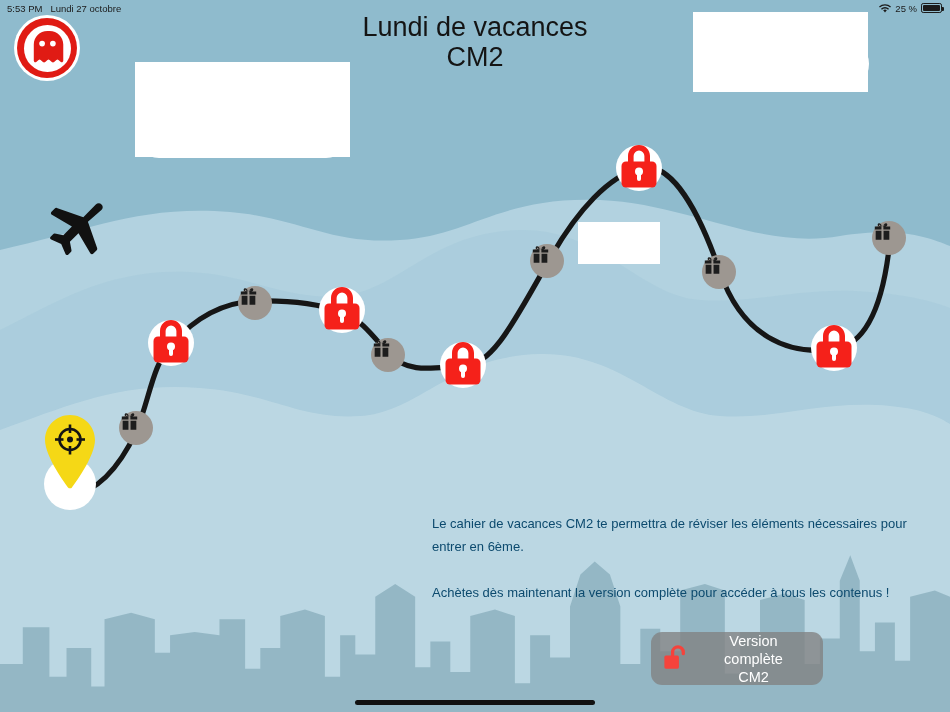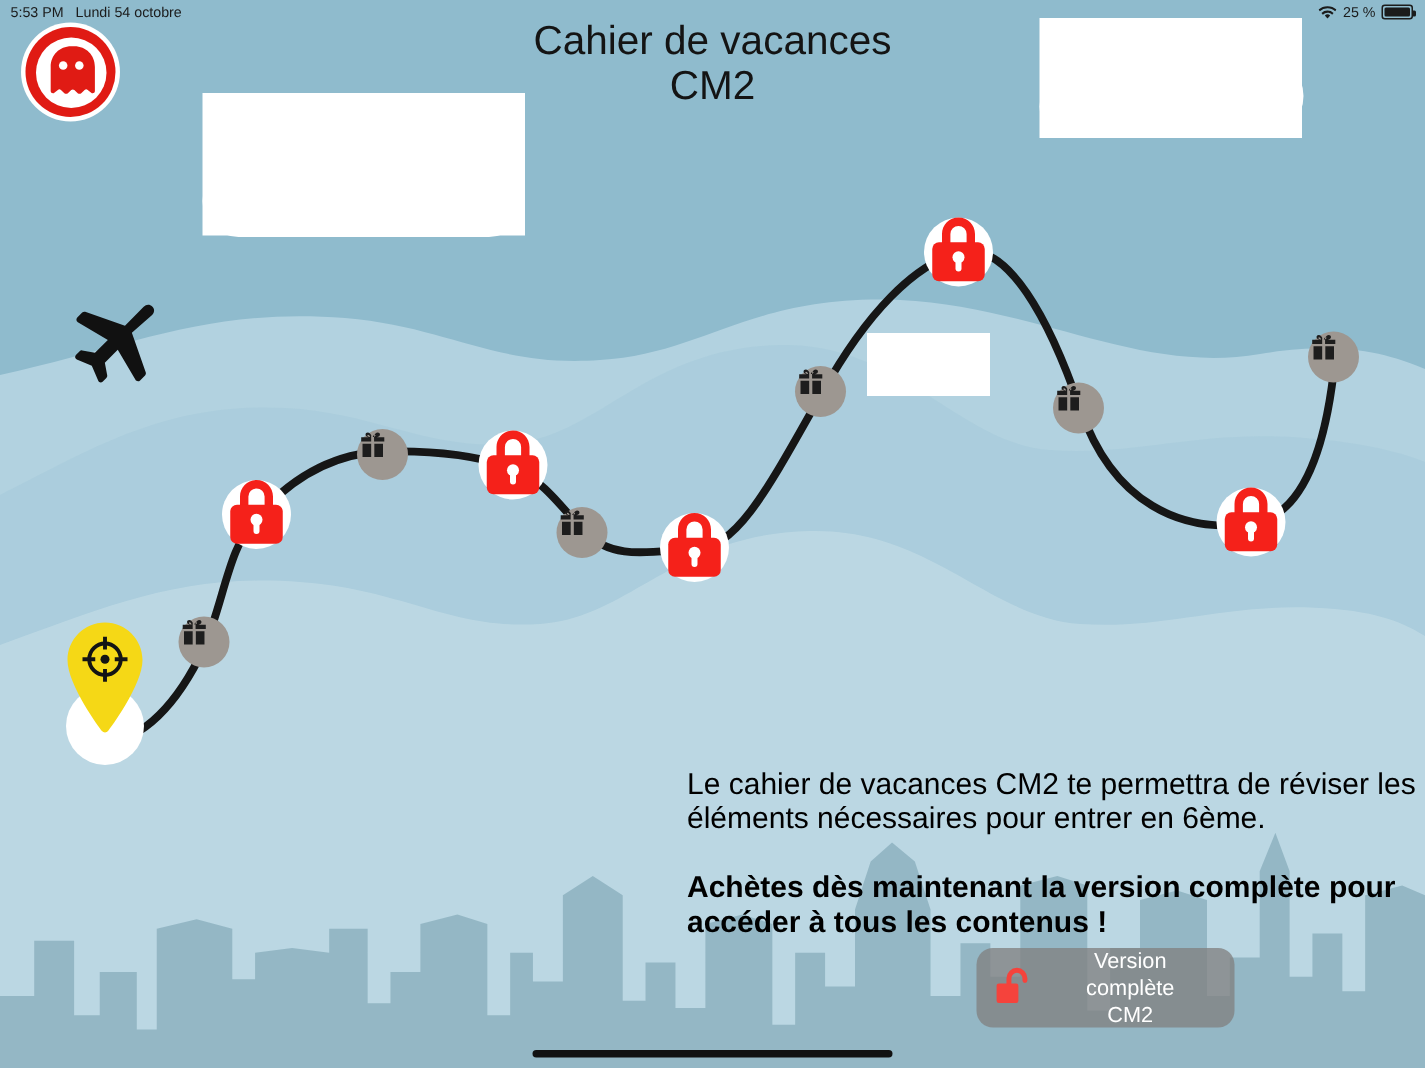--- a/index.html
+++ b/index.html
@@ -153,23 +153,23 @@
 
   .plane {
     position: absolute; left: 40px; top: 198px; z-index: 12;
     width: 70px; height: 60px;
   }
   .plane svg { width: 70px; height: 60px; display: block; }
 
   
   .desc {
     position: absolute; left: 432px; top: 512px; width: 490px; z-index: 20;
-    color: #000000; font-size: 20px; line-height: 23px; margin-left: 26px;
-  }
-  .desc p + p { margin-top: 23px; font-weight: bold; }
+    color: #0c4a6e; font-size: 13px; line-height: 23px;
+  }
+  .desc p + p { margin-top: 23px; }
 
   
   .buy-btn {
     position: absolute; left: 651px; top: 632px; width: 172px; height: 53px;
     background: rgba(130,130,130,.78); border-radius: 11px;
     display: flex; align-items: center; z-index: 22;
     padding-left: 10px; gap: 8px; cursor: pointer;
   }
   .buy-btn .unlock-svg { width: 31px; height: 31px; flex: 0 0 auto; display:block; }
   .buy-btn .buy-label {
@@ -224,21 +224,21 @@
       <div class="lobe" style="left:18px; top:0px; width:40px; height:40px;"></div>
       <div class="lobe" style="left:48px; top:8px; width:33px; height:33px;"></div>
     </div>
 
     <div class="skyline"></div>
   </div>
 
   <div class="statusbar">
     <div class="sb-left">
       <span>5:53 PM</span>
-      <span>Lundi 54 octobre</span>
+      <span>Lundi 27 octobre</span>
     </div>
     <div class="sb-right">
       <span>
         <svg class="wifi-icon" viewBox="0 0 16 12">
           <path d="M8 11.2 5.6 8.4a3.7 3.7 0 0 1 4.8 0Z" fill="#1b1b1b"></path>
           <path d="M8 6.1c1.6 0 3 .6 4.1 1.6l1.3-1.5A8 8 0 0 0 8 4.1a8 8 0 0 0-5.4 2.1l1.3 1.5A6 6 0 0 1 8 6.1Z" fill="#1b1b1b"></path>
           <path d="M8 2.1c2.6 0 5 1 6.8 2.6L16 3.2A11.9 11.9 0 0 0 8 .2 11.9 11.9 0 0 0 0 3.2l1.2 1.5A9.9 9.9 0 0 1 8 2.1Z" fill="#1b1b1b"></path>
         </svg>
       </span>
       <span>25 %</span>
@@ -256,21 +256,21 @@
             <path d="M24 6c-8 0-14 6-14 14v16.5c0 1.3 1.5 2 2.5 1.2l2.4-2a1.6 1.6 0 0 1 2.1.1l2.3 2.1c.7.6 1.7.6 2.4 0l2.3-2.1a1.6 1.6 0 0 1 2.1 0l2.3 2.1c.7.6 1.7.6 2.4 0l2.3-2.1a1.6 1.6 0 0 1 2.1-.1l2.4 2c1 .8 2.5.1 2.5-1.2V20c0-8-6-14-14-14Z" fill="#e01b14"></path>
             <circle cx="18.5" cy="19" r="2.9" fill="#ffffff"></circle>
             <circle cx="29.5" cy="19" r="2.9" fill="#ffffff"></circle>
           </svg>
         </span>
       </div>
     </div>
   </div>
 
   <div class="title">
-    <span>Cahier de vacances</span>
+    <span>Lundi de vacances</span>
     <span class="l2">CM2</span>
   </div>
 
   <div class="map">
     <svg width="950" height="712" viewBox="0 0 950 712">
       <path d="M70,496 C 96,492 118,470 136,432
                C 150,398 152,366 171,345
                C 198,314 228,302 256,301
                C 292,300 322,305 343,312
                C 362,320 376,340 389,354

